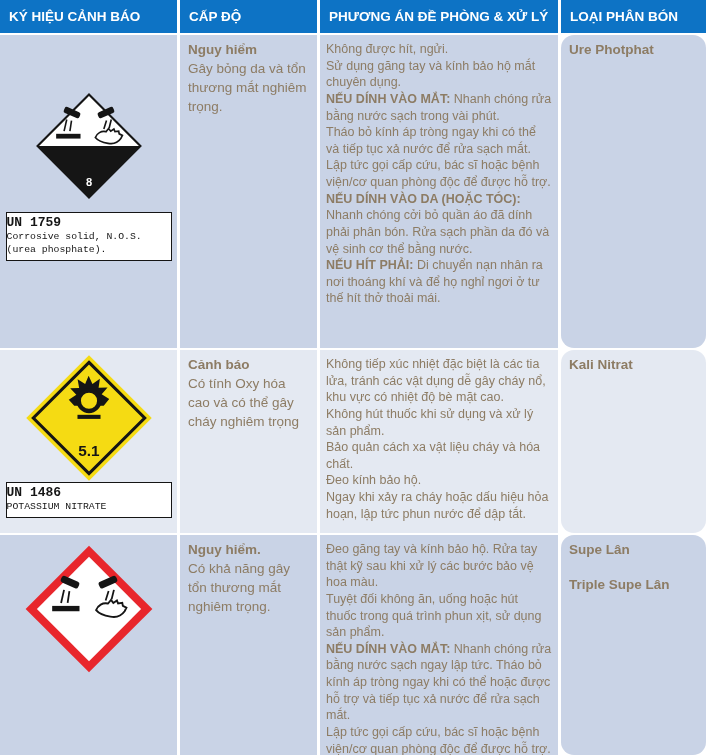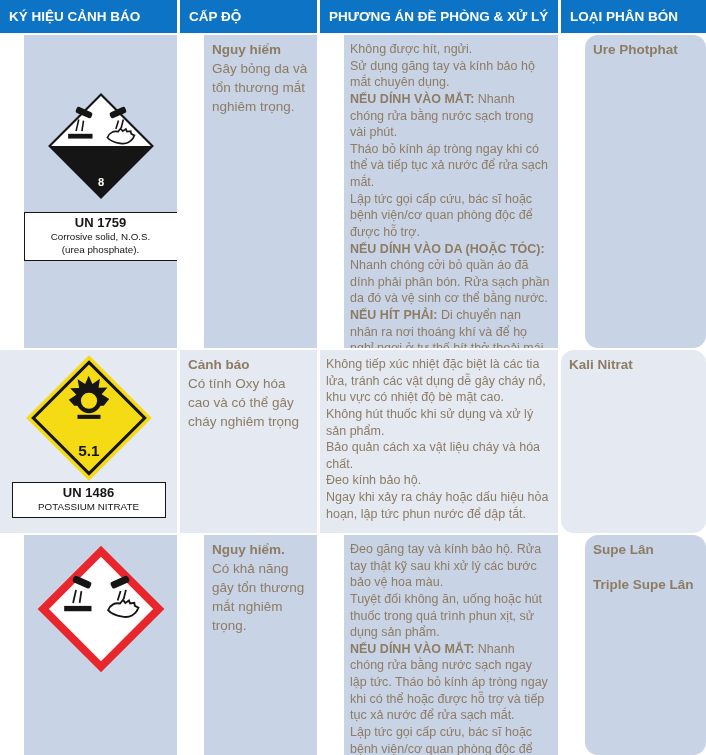--- a/index.html
+++ b/index.html
@@ -4,29 +4,29 @@
 <style>
   html,body { margin:0; padding:0; background:#fff; }
   body { width:706px; font-family:"Liberation Sans", sans-serif; }
   .table { width:597px; height:755px; display:grid;
     grid-template-columns:177px 137px 238px 145px;
     grid-template-rows:33px 313px 183px 220px;
     column-gap:3px; row-gap:2px; background:#fff; }
   .th { background:#0d73c5; color:#fff; font-weight:bold; font-size:13.5px;
     display:flex; align-items:center; padding:0 9px; overflow:hidden; white-space:nowrap; }
   .cell { overflow:hidden; }
-  .odd { background:#c9d3e6;margin-left:24px; }
+  .odd { background:#c9d3e6; }
   .even { background:#e4e9f2; }
   .pic { display:flex; flex-direction:column; align-items:center; }
   .pic svg { display:block; }
   .svg-r1 { margin-top:58px; }
   .svg-r2 { margin-top:4px; }
   .svg-r3 { margin-top:8px; }
-  .caption { background:#fff; border:1.5px solid #151515; width:152px; text-align:center;
-    padding:2px 0 3px 0; color:#151515; }
+  .caption { background:#fff; border:1.5px solid #151515; width:152px; 
+    padding:2px 12px 3px 0; color:#151515;font-family:Liberation Mono, monospace; }
   .cap-r1 { margin-top:13px; }
   .cap-r2 { margin-top:0px; }
   .cap-title { font-size:13px; font-weight:bold; line-height:1.25; }
   .cap-line { font-size:9.8px; line-height:1.3; }
   .level { padding:6px 8px; color:#8d7c64; font-size:13.5px; line-height:1.4; }
   .level-title { font-weight:bold; }
   .instr { padding:6px 6px 0 6px; color:#8d7c64; font-size:12.5px; line-height:1.33; }
   .instr p { margin:0; }
   .instr b { font-weight:bold; }
   .fert { padding:6px 8px; color:#8d7c64; font-size:13.5px; font-weight:bold; line-height:1.4;border-radius:13px; }

